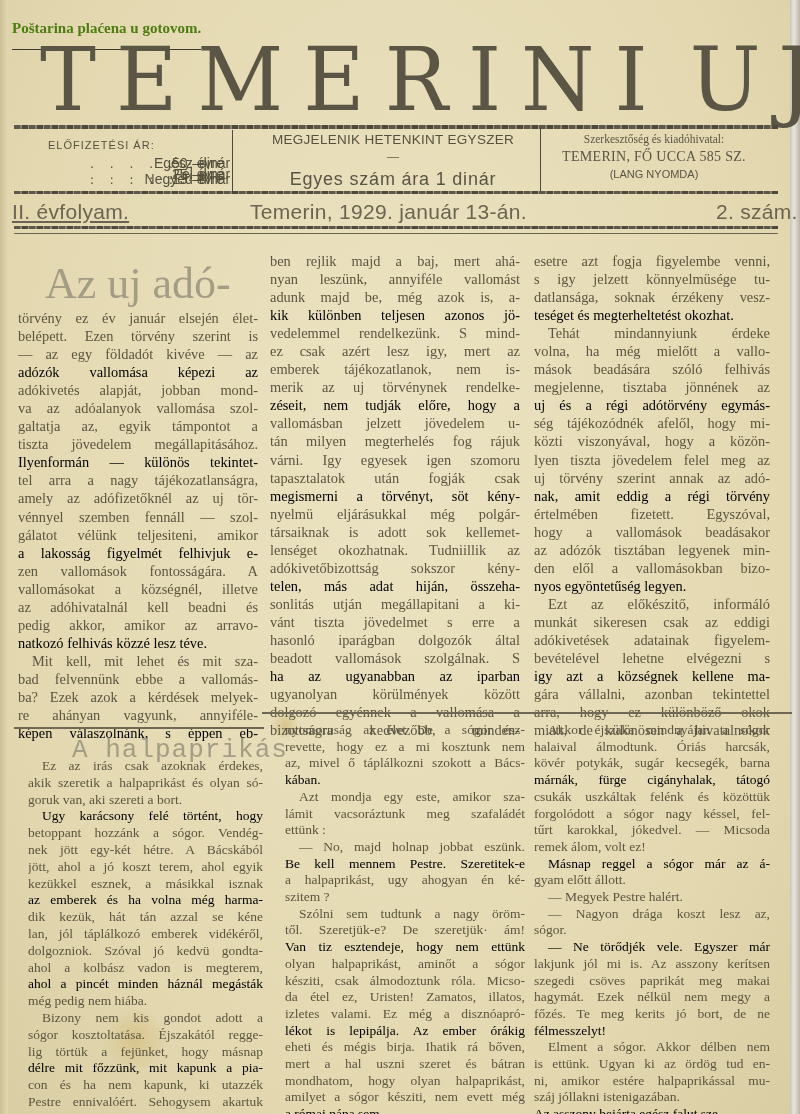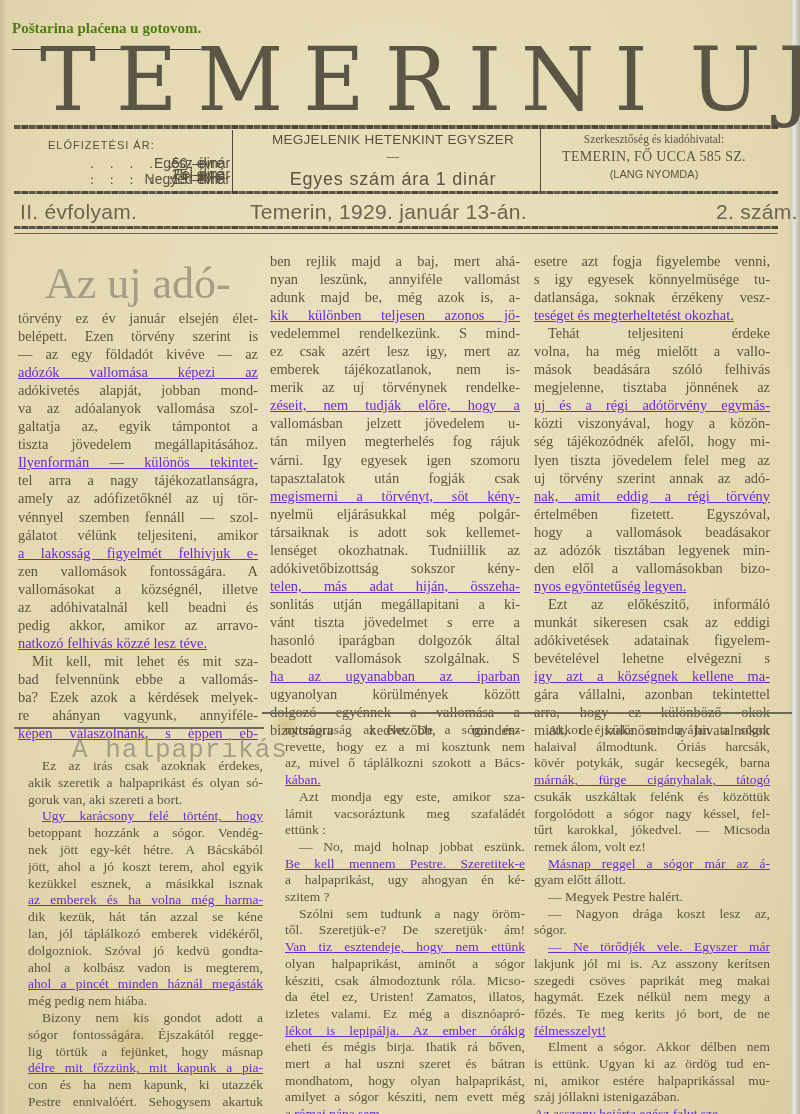--- a/index.html
+++ b/index.html
@@ -58,21 +58,21 @@
   .headline {
     position:absolute; font-family:"Liberation Serif",serif; color:#a49d86; font-weight:normal;
   }
   .col {
     position:absolute; font-size:14.4px; line-height:18.05px; text-align:justify;
     color:#5b5541; font-family:"Liberation Serif","DejaVu Serif",serif;
   }
   .col p { margin:0; text-align:justify; text-align-last:justify; white-space:nowrap; overflow:hidden; }
   .col p.last { text-align-last:left; }
   .col p.indent { text-indent:14px; }
-  .faded { color:#6d28d9;text-decoration:underline; }
+  .faded { color:#000000; }
   .stain {
     position:absolute; border-radius:50%;
     background:radial-gradient(circle,#d7c48c 0%,rgba(215,196,140,0) 70%);
   }
 </style>
 </head>
 <body>
 
 <div class="paper"></div>
 <div class="edge-left"></div>
@@ -116,21 +116,21 @@
   <div class="dash">—</div>
   <div class="l3">Egyes szám ára 1 dinár</div>
 </div>
 
 <div class="right-info">
   <div class="r1">Szerkesztőség és kiadóhivatal:</div>
   <div class="r2">TEMERIN, FŐ UCCA 585 SZ.</div>
   <div class="r3">(LANG NYOMDA)</div>
 </div>
 
-<div class="dateline" style="left:20px;">II. évfolyam.</div>
+<div class="dateline" style="left:12px;text-decoration:underline;">II. évfolyam.</div>
 <div class="dateline" style="left:250px;">Temerin, 1929. január 13-án.</div>
 <div class="dateline" style="left:668px;margin-left:48px;">2. szám.</div>
 <div class="rule" style="left:14px;top:226px;width:764px;height:3px;"></div>
 <div class="thinrule" style="left:14px;top:233px;width:764px;"></div>
 
 <div class="headline" style="left:45px;top:258px;font-size:44px;">Az uj adó-</div>
 
 <div class="col" id="a1c1" style="left:18px;top:309px;width:240px;">
     <p>törvény ez év január elsején élet-</p>
     <p>belépett. Ezen törvény szerint is</p>
@@ -181,30 +181,30 @@
     <p>vánt tiszta jövedelmet s erre a</p>
     <p>hasonló iparágban dolgozók által</p>
     <p>beadott vallomások szolgálnak. S</p>
     <p class="faded">ha az ugyanabban az iparban</p>
     <p>ugyanolyan körülmények között</p>
     <p>dolgozó egyénnek a vallomása a</p>
     <p>bizottságra kedvezőbb, minden-</p>
   </div>
 <div class="col" id="a1c3" style="left:534px;top:252px;width:236px;">
     <p>esetre azt fogja figyelembe venni,</p>
-    <p>s igy egyesek könnyelmüsége tu-</p>
+    <p>s igy jelzett könnyelmüsége tu-</p>
     <p>datlansága, soknak érzékeny vesz-</p>
     <p class="last faded">teséget és megterheltetést okozhat.</p>
-    <p class="indent">Tehát teljesiteni érdeke</p>
+    <p class="indent">Tehát mindannyiunk érdeke</p>
     <p>volna, ha még mielőtt a vallo-</p>
     <p>mások beadására szóló felhivás</p>
     <p>megjelenne, tisztaba jönnének az</p>
     <p class="faded">uj és a régi adótörvény egymás-</p>
+    <p>ség tájékozódnék afelől, hogy mi-</p>
     <p>közti viszonyával, hogy a közön-</p>
-    <p>ség tájékozódnék afelől, hogy mi-</p>
     <p>lyen tiszta jövedelem felel meg az</p>
     <p>uj törvény szerint annak az adó-</p>
     <p class="faded">nak, amit eddig a régi törvény</p>
     <p>értelmében fizetett. Egyszóval,</p>
     <p>hogy a vallomások beadásakor</p>
     <p>az adózók tisztában legyenek min-</p>
     <p>den elől a vallomásokban bizo-</p>
     <p class="last faded">nyos egyöntetűség legyen.</p>
     <p class="indent">Ezt az előkészitő, informáló</p>
     <p>munkát sikeresen csak az eddigi</p>
@@ -231,21 +231,21 @@
     <p>jött, ahol a jó koszt terem, ahol egyik</p>
     <p>kezükkel esznek, a másikkal isznak</p>
     <p class="faded">az emberek és ha volna még harma-</p>
     <p>dik kezük, hát tán azzal se kéne</p>
     <p>lan, jól táplálkozó emberek vidékéről,</p>
     <p>dolgozniok. Szóval jó kedvü gondta-</p>
     <p>ahol a kolbász vadon is megterem,</p>
     <p class="faded">ahol a pincét minden háznál megásták</p>
     <p class="last">még pedig nem hiába.</p>
     <p class="indent">Bizony nem kis gondot adott a</p>
-    <p>sógor fontosságára. Éjszakától regge-</p>
+    <p>sógor kosztoltatása. Éjszakától regge-</p>
     <p>lig törtük a fejünket, hogy másnap</p>
     <p class="faded">délre mit főzzünk, mit kapunk a pia-</p>
     <p>con és ha nem kapunk, ki utazzék</p>
     <p>Pestre ennivalóért. Sehogysem akartuk</p>
     <p>a sógorral megértetni, hogy nálunk</p>
   </div>
 <div class="col" id="a2c2" style="left:285px;top:722px;width:240px;font-size:13.5px;line-height:16.7px;">
     <p>nyomoruság az élet De a sógor ész-</p>
     <p>revette, hogy ez a mi kosztunk nem</p>
     <p>az, mivel ő táplálkozni szokott a Bács-</p>

